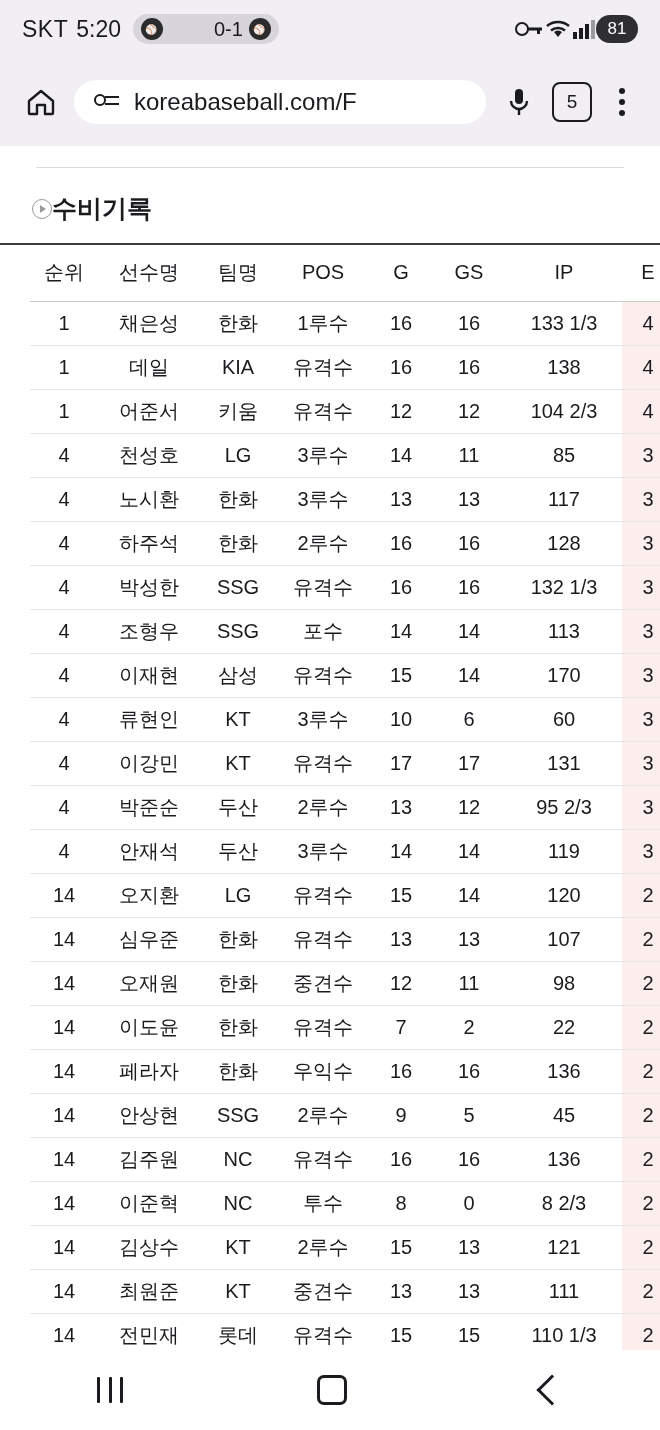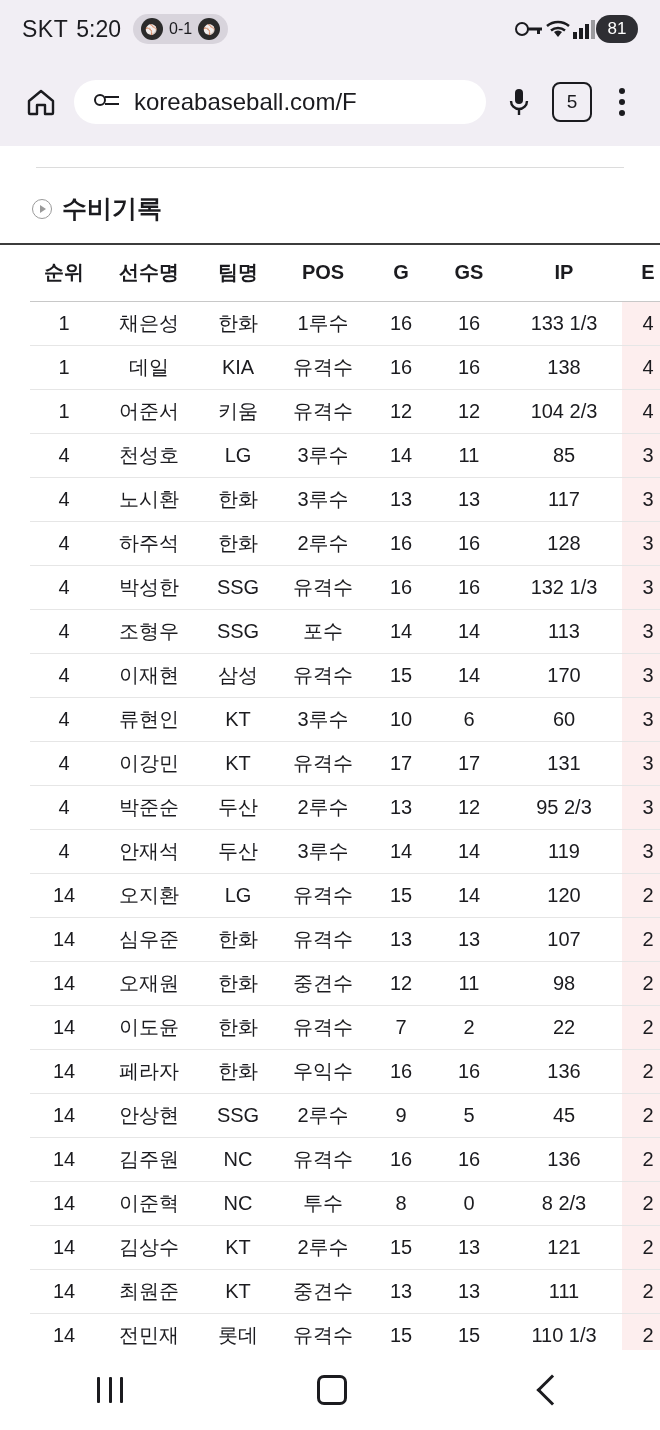--- a/index.html
+++ b/index.html
@@ -41,21 +41,21 @@
     padding: 0 8px;
     gap: 6px;
   }
   .score-logo {
     width: 22px; height: 22px;
     border-radius: 50%;
     background: #2b2b2b;
     display: flex; align-items: center; justify-content: center;
     color: #fff; font-size: 10px;
   }
-  .score-text { font-size: 16px; color: #1b1b1f; font-weight: 500; }
+  .score-text { font-size: 20px; color: #1b1b1f; font-weight: 500; margin-left: 45px; }
   .status-right {
     margin-left: auto;
     display: flex;
     align-items: center;
     gap: 0;
   }
   .ic { display: flex; align-items: center; }
   .battery {
     min-width: 42px; height: 28px;
     background: #2e2e33; color: #fff;
@@ -114,21 +114,20 @@
     height: 1430px;
   }
   .top-stub {
     height: 22px;
     border-bottom: 1px solid #dcdcdc;
     margin: 0 36px;
   }
   .section-title-row {
     display: flex;
     align-items: center;
-    gap: 10px;
     padding: 24px 0 18px 32px;
     border-bottom: 2px solid #3c3c3c;
     margin: 0 0 0 0;
   }
   .bullet-icon {
     width: 20px; height: 20px;
     border-radius: 50%;
     border: 1.5px solid #9a9a9a;
     display: flex; align-items: center; justify-content: center;
   }
@@ -147,21 +146,21 @@
   }
 
   .table-wrap { padding: 0 30px; }
   table {
     width: 100%;
     border-collapse: collapse;
     table-layout: fixed;
   }
   thead th {
     font-size: 20px;
-    font-weight: bold;
+    font-weight: normal;
     color: #1b1b1f;
     padding: 14px 0 15px;
     text-align: center;
     border-bottom: 1.5px solid #c8c8c8;
     background: #fff;
   }
   tbody td {
     font-size: 20px;
     color: #1b1b1f;
     text-align: center;

